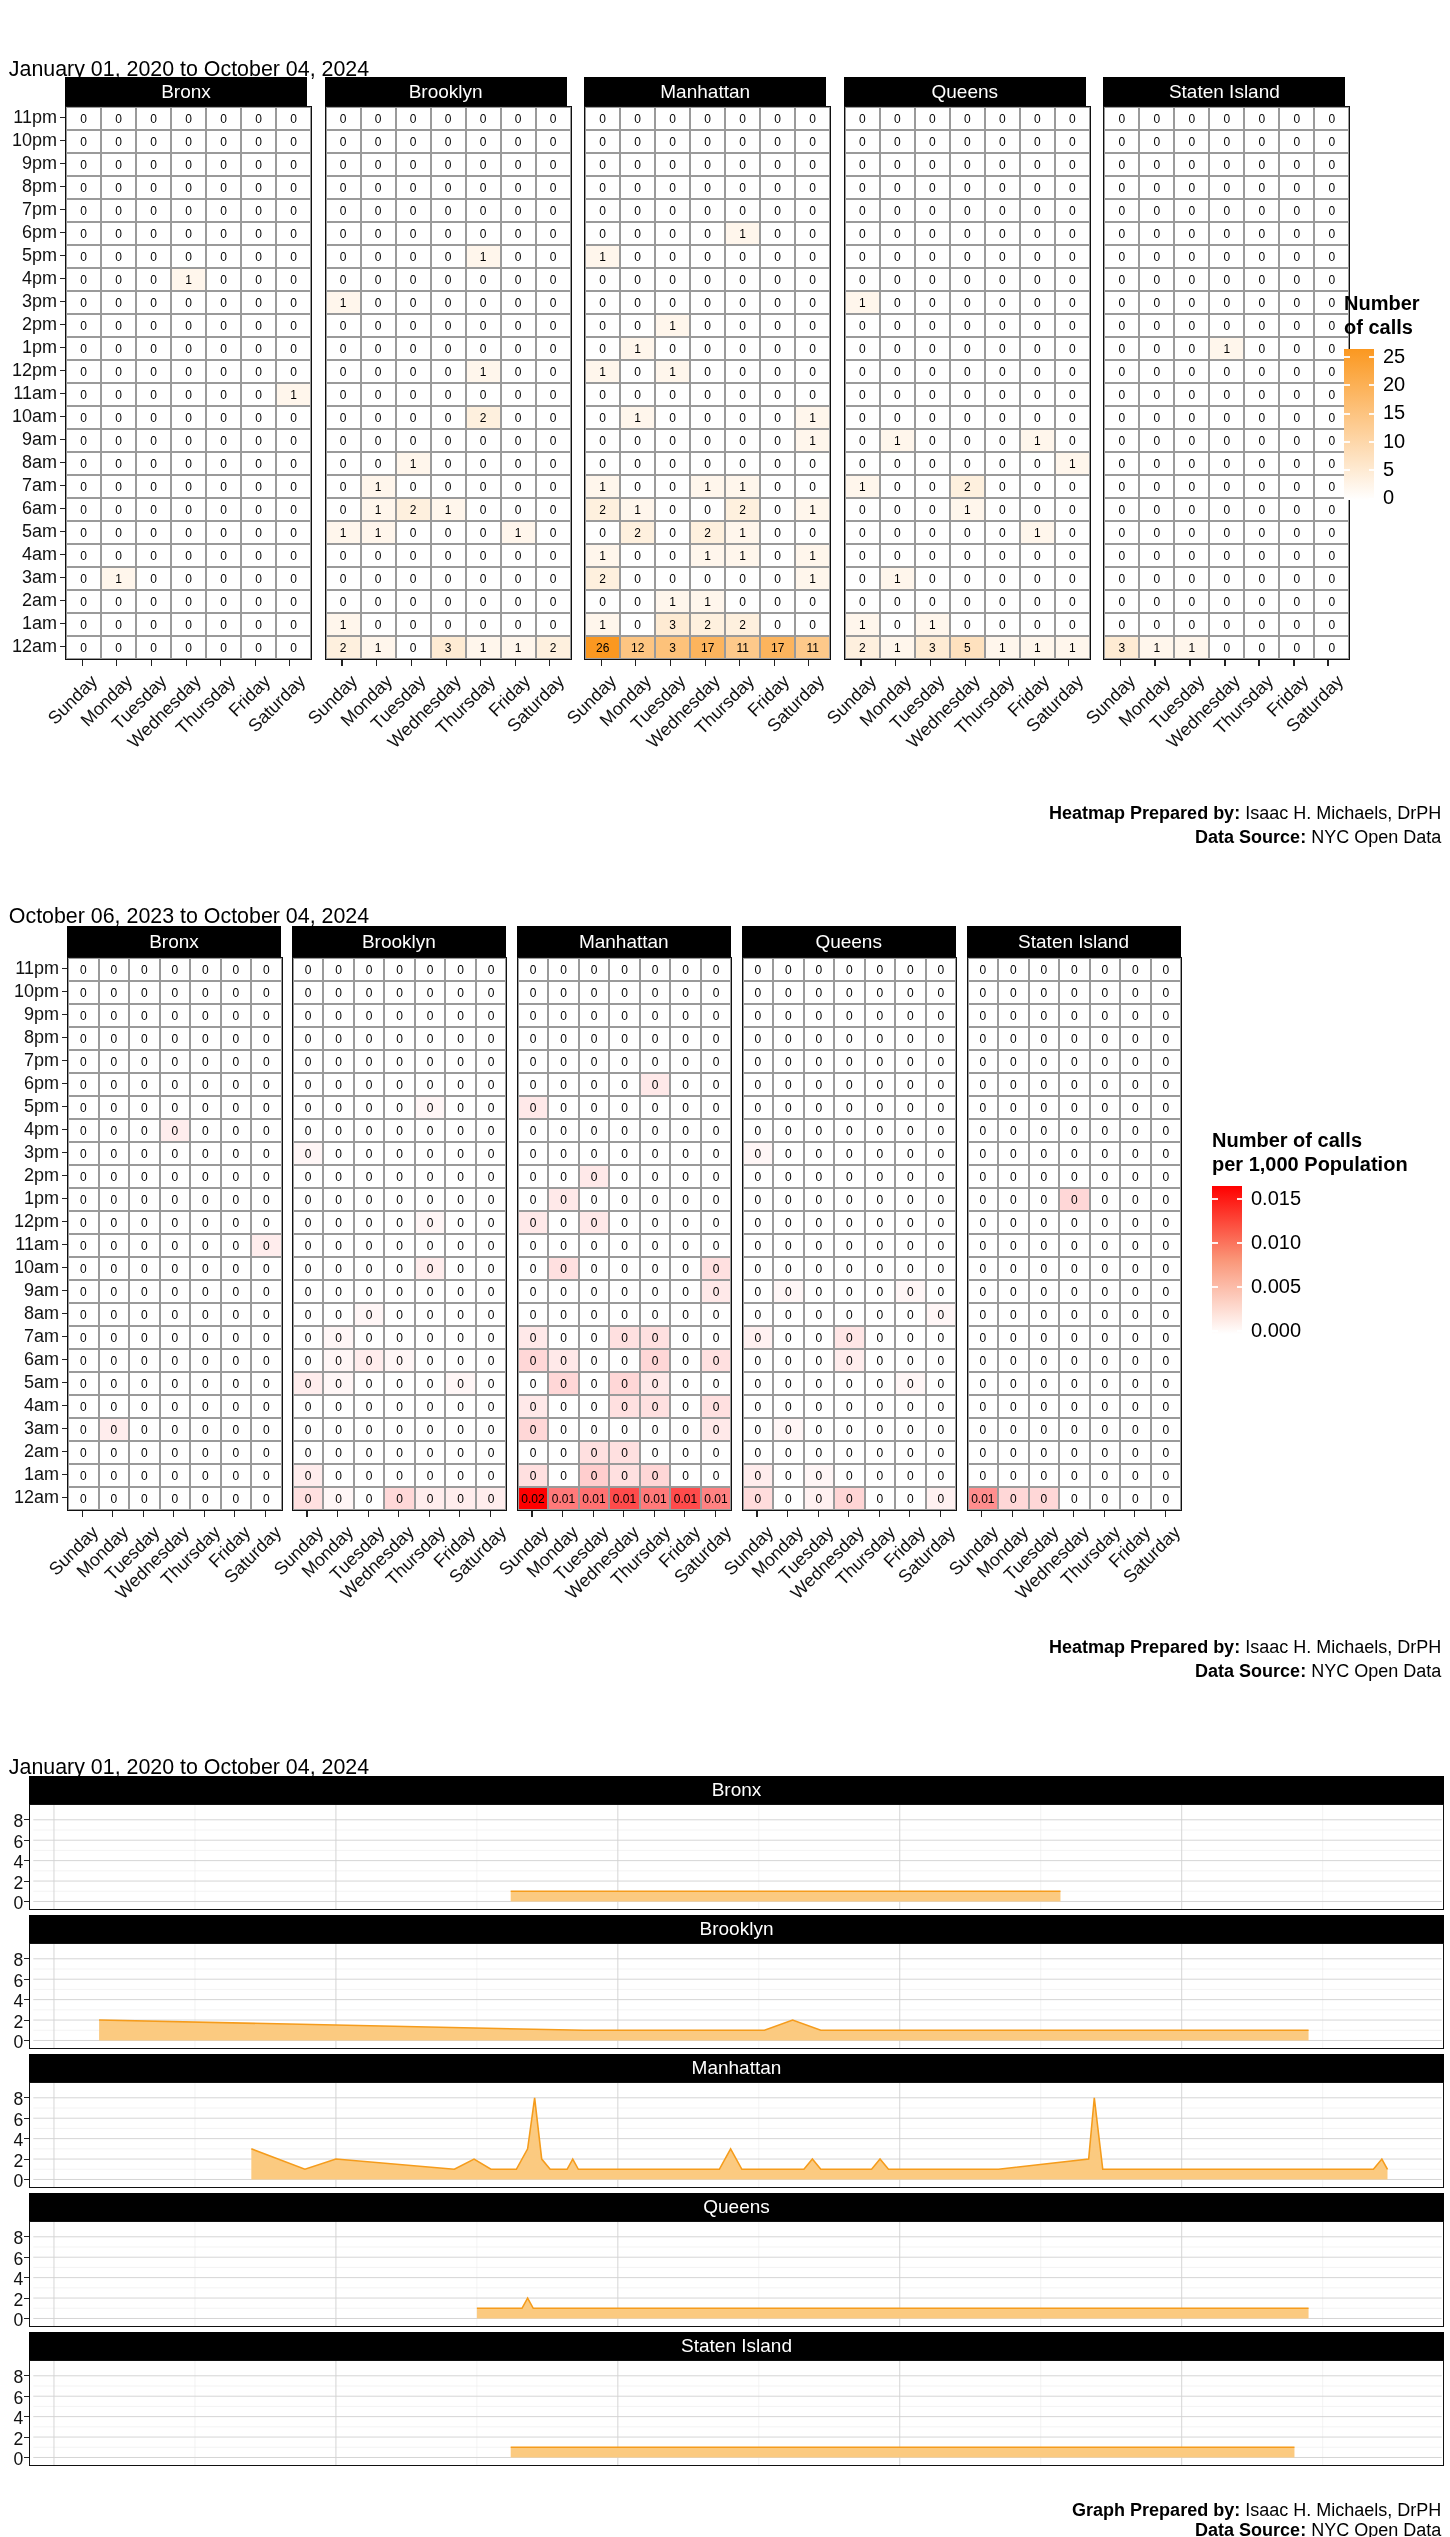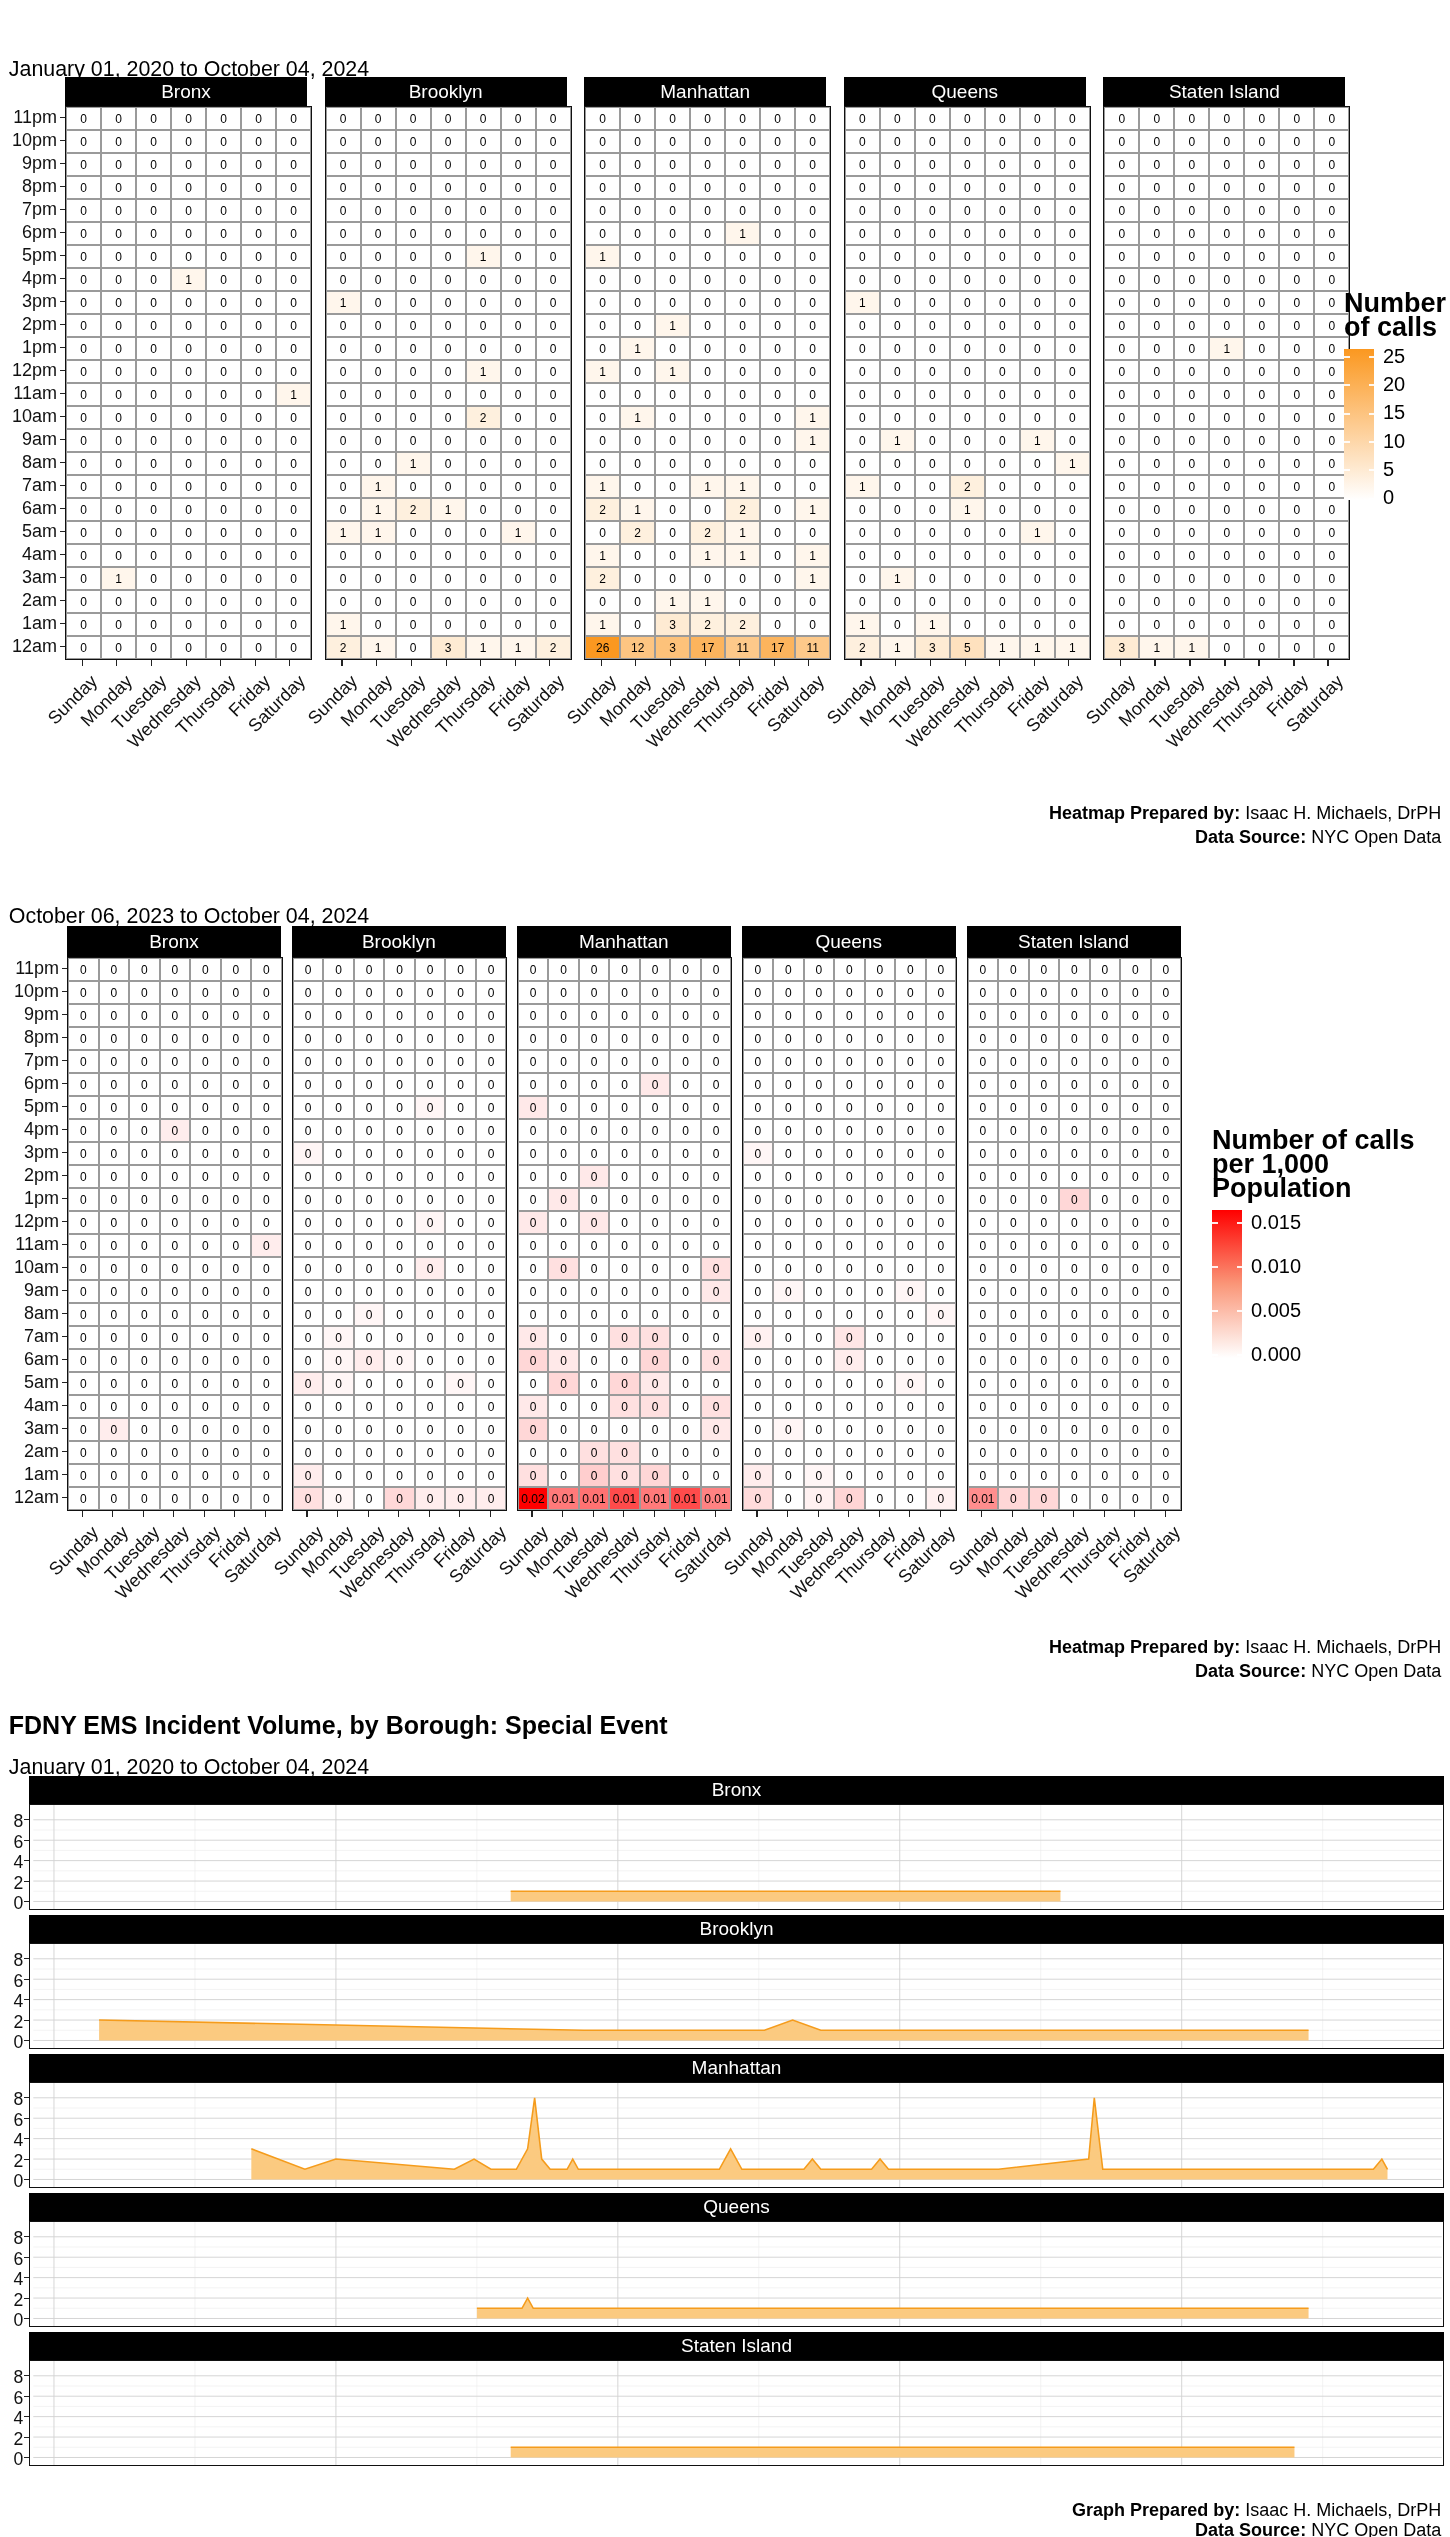--- a/index.html
+++ b/index.html
@@ -14,21 +14,21 @@
   .hm-panel{display:flex;flex-direction:column;}
   .hm-header{background:#000;color:#fff;font-size:19px;display:flex;align-items:center;justify-content:center;}
   .hm-grid{display:grid;border:1.3px solid #111;background:#fff;box-sizing:border-box;}
   .hm-cell{border:0.6px solid #9a9a9a;display:flex;align-items:center;justify-content:center;
            font-size:12px;color:#000;box-sizing:border-box;}
   .day-strip{position:relative;}
   .day-label{position:absolute;font-size:18px;color:#111;white-space:nowrap;
              transform:rotate(-45deg);transform-origin:100% 0;}
   .col-tick{position:absolute;top:0;width:1.3px;height:5.7px;background:#222;}
   .legend{position:absolute;}
-  .legend-title{font-size:27px;font-weight:bold;line-height:24px;}
+  .legend-title{font-size:20px;font-weight:bold;line-height:24px;}
   .legend-barwrap{position:relative;margin-top:10px;}
   .legend-bar{width:30px;}
   .legend-ticklabel{position:absolute;left:39px;font-size:20px;}
   .legend-dash{position:absolute;width:5.7px;height:1.9px;background:rgba(255,255,255,.9);}
   .credits{position:absolute;right:8.8px;text-align:right;font-size:18px;line-height:24px;}
   .credits .b{font-weight:bold;}
   #ts{position:absolute;left:0;top:1776px;width:1450px;}
   .ts-panel{position:relative;margin-left:29px;width:1415px;margin-bottom:5px;}
   .ts-header{height:28px;background:#000;color:#fff;font-size:19px;
              display:flex;align-items:center;justify-content:center;}
@@ -2193,21 +2193,20 @@
         <div class="legend-dash" style="left: 24.5px; top: 144px;"></div>
         <div class="legend-ticklabel" style="top: 133px;">0.000</div>
       </div>
   </div>
 
   <div class="credits" style="top:1635px">
     <div><span class="b">Heatmap Prepared by:</span><span> Isaac H. Michaels, DrPH</span></div>
     <div><span class="b">Data Source:</span><span> NYC Open Data</span></div>
   </div>
 
-  <h1 class="chart-title" style="top:1711px">FDNY EMS Incident Volume, by Borough: Special Event</h1>
   <div class="chart-subtitle" style="top:1755px">January 01, 2020 to October 04, 2024</div>
 
   <div id="ts">
       <div class="ts-panel">
         <div class="ts-header">Bronx</div>
         <div class="ts-plot"><svg width="1415" height="104" viewBox="0 0 2248 166">
             <line x1="0" y1="137.7" x2="2248" y2="137.7" stroke="#ebebeb" stroke-width="1"></line>
             <line x1="0" y1="105.1" x2="2248" y2="105.1" stroke="#ebebeb" stroke-width="1"></line>
             <line x1="0" y1="72.5" x2="2248" y2="72.5" stroke="#ebebeb" stroke-width="1"></line>
             <line x1="0" y1="39.89999999999999" x2="2248" y2="39.89999999999999" stroke="#ebebeb" stroke-width="1"></line>

